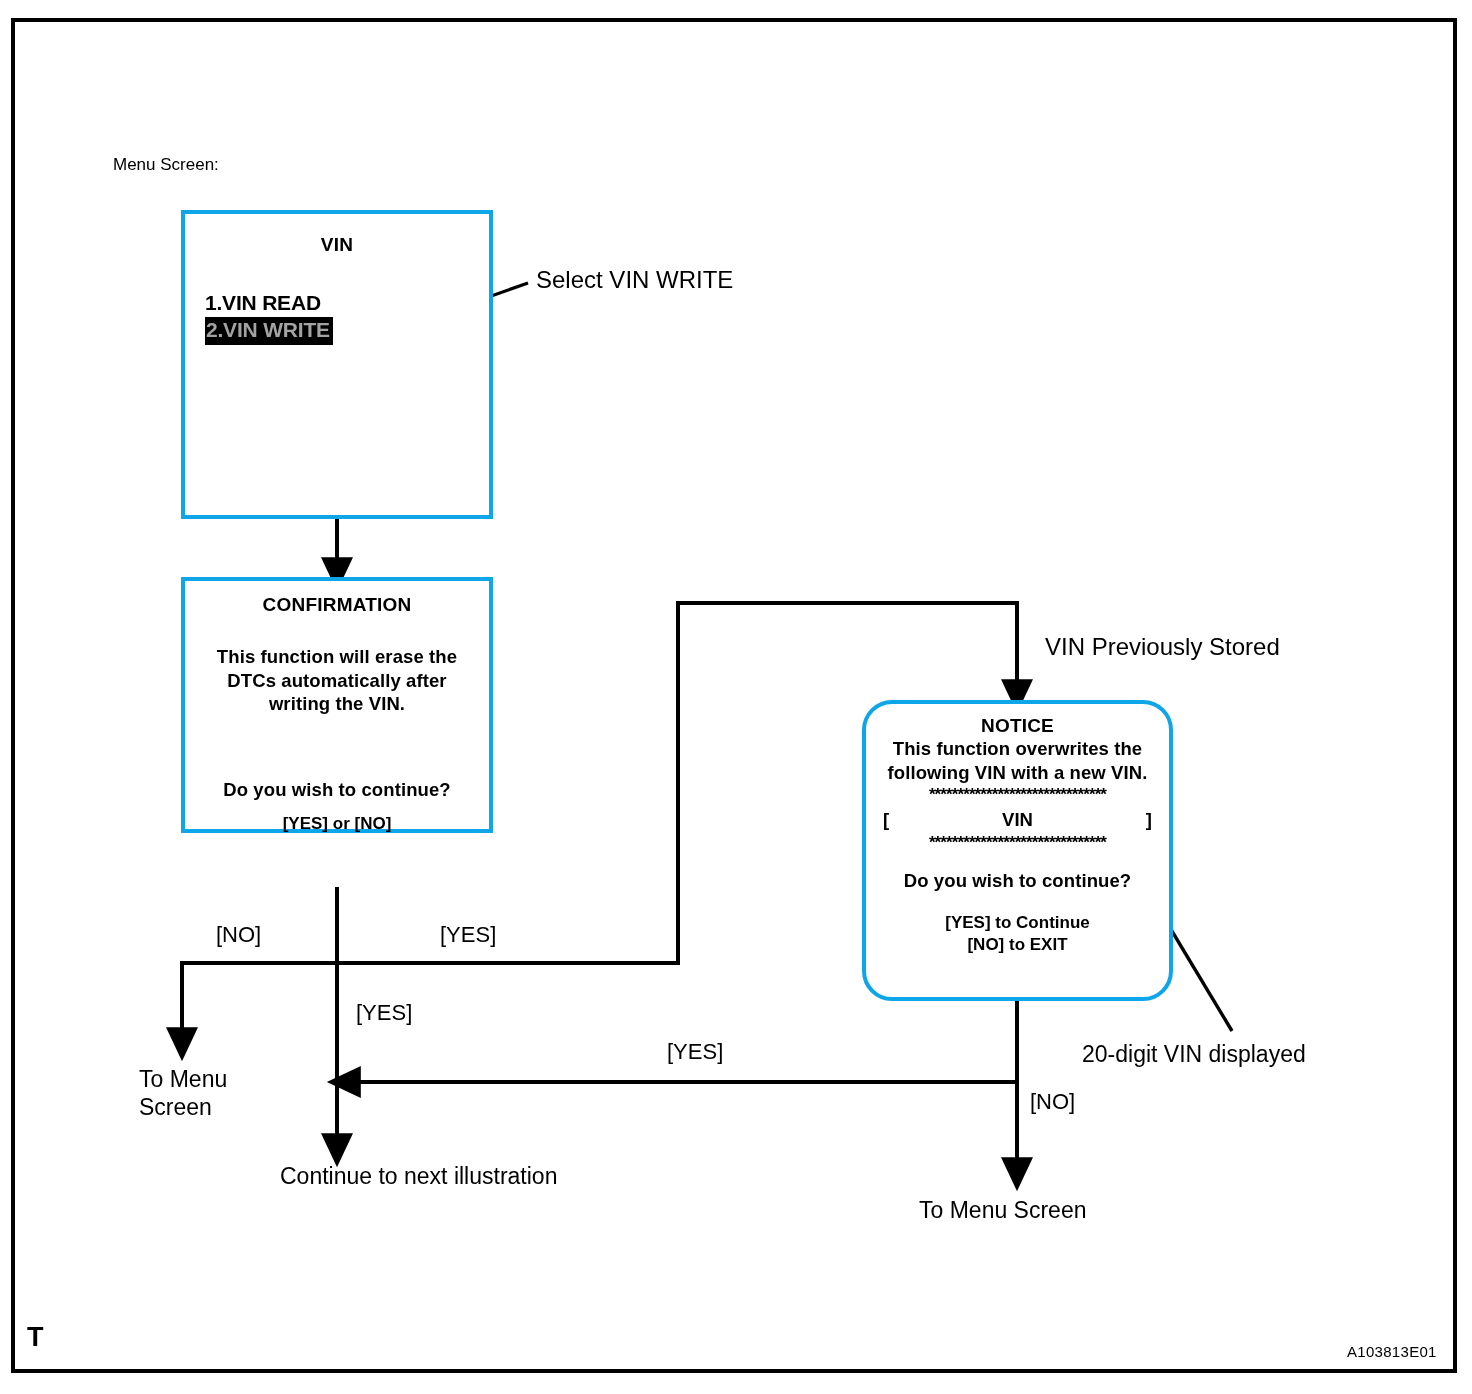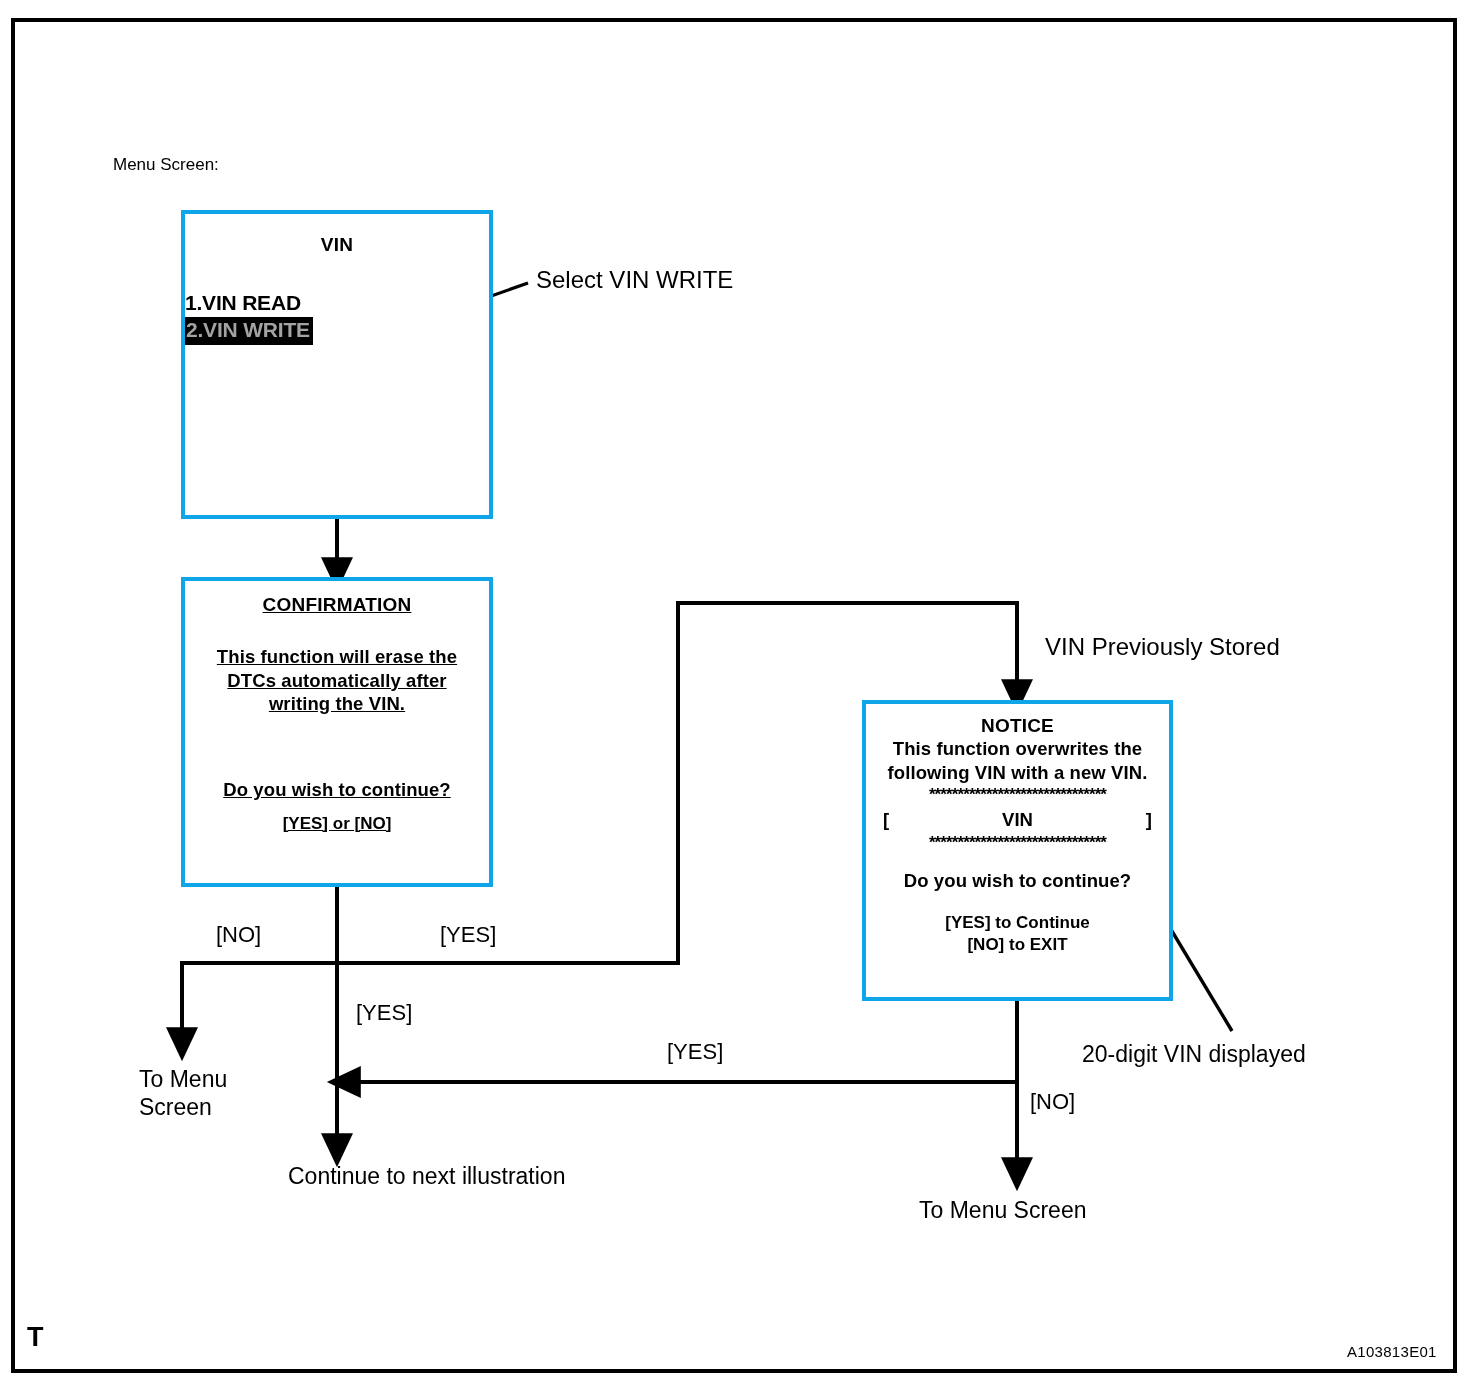--- a/index.html
+++ b/index.html
@@ -37,22 +37,22 @@
   }
   
   .screen-box {
     position: absolute;
     border: 4px solid #0ea5e9;
     box-sizing: border-box;
     background: #fff;
     text-align: center;
   }
   #vin-menu-box   { left: 181px; top: 210px; width: 312px; height: 309px; }
-  #confirm-box    { left: 181px; top: 577px; width: 312px; height: 310px; text-decoration: underline; }
-  #notice-box     { left: 862px; top: 700px; width: 311px; height: 301px; }
+  #confirm-box    { left: 181px; top: 577px; width: 312px; height: 256px; }
+  #notice-box     { left: 862px; top: 700px; width: 311px; height: 301px; border-radius: 30px; }
 
   .scr-title {
     font-weight: bold;
     font-size: 19px;
     letter-spacing: 0.2px;
     line-height: 1.1;
   }
   .scr-line {
     font-weight: bold;
     font-size: 18.5px;
@@ -63,20 +63,21 @@
     font-weight: bold;
     font-size: 17px;
     line-height: 1.28;
   }
 
   
   #vin-menu-box .scr-title { margin-top: 21px; }
   .menu-list {
     margin-top: 34px;
     text-align: left;
+    margin-left: 20px;
   }
   .menu-item {
     font-weight: bold;
     font-size: 21px;
     line-height: 1.28;
     letter-spacing: -0.2px;
     display: block;
     white-space: nowrap;
   }
   .menu-item.selected {
@@ -132,21 +133,21 @@
   }
   #lbl-menu-screen   { left: 113px; top: 155px;  font-size: 17px; }
   #lbl-select-vin    { left: 536px; top: 265px;  font-size: 24px; }
   #lbl-vin-prev      { left: 1045px; top: 632px; font-size: 24px; }
   #lbl-no-1          { left: 216px;  top: 922px; }
   #lbl-yes-1         { left: 440px;  top: 922px; }
   #lbl-yes-2         { left: 356px;  top: 1000px; }
   #lbl-yes-3         { left: 667px;  top: 1039px; }
   #lbl-no-2          { left: 1030px; top: 1089px; }
   #lbl-to-menu-1     { left: 139px;  top: 1065px; }
-  #lbl-continue-next { left: 288px;  top: 1162px; }
+  #lbl-continue-next { left: 280px;  top: 1162px; }
   #lbl-to-menu-2     { left: 919px;  top: 1196px; }
   #lbl-17digit       { left: 1082px; top: 1040px; }
 
   #corner-t {
     position: absolute;
     left: 27px;
     top: 1322px;
     font-size: 27px;
     font-weight: bold;
   }

